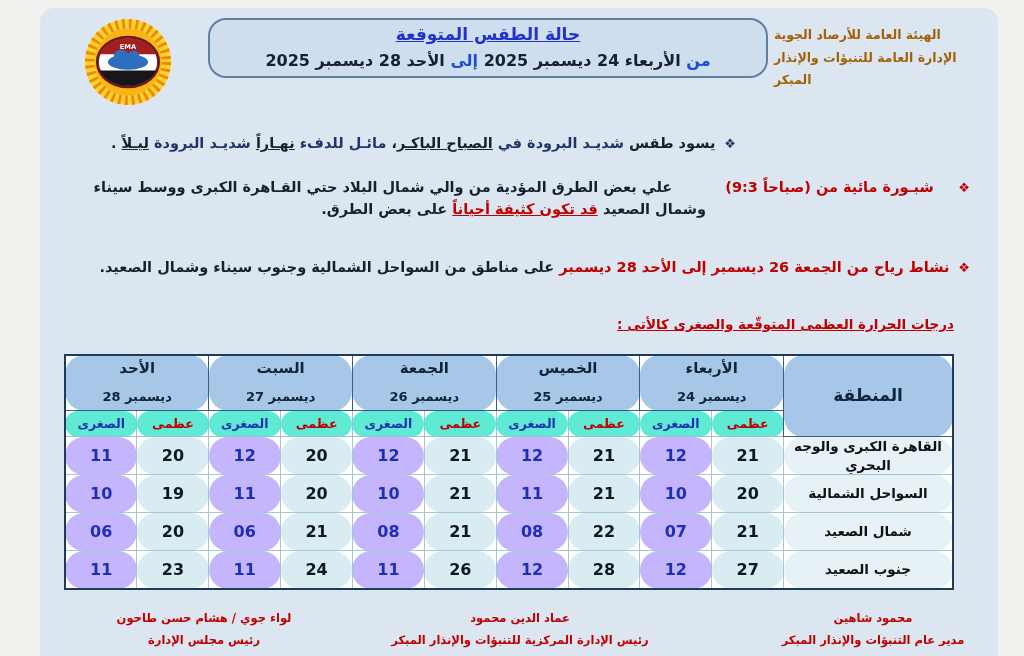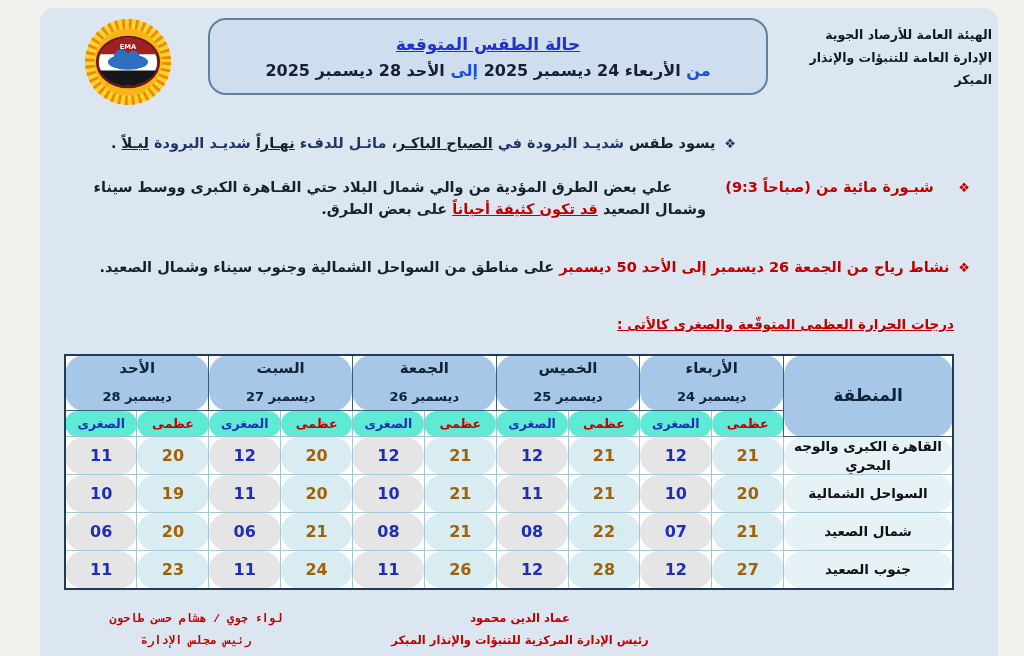--- a/index.html
+++ b/index.html
@@ -2,25 +2,25 @@
 <html lang="ar"><head>
 <meta charset="utf-8">
 <style>
   html,body{margin:0;padding:0;}
   .page{position:relative;width:1024px;height:656px;background:#f2f1ee;overflow:hidden;
         font-family:"DejaVu Sans",sans-serif;font-weight:bold;}
   .doc{position:absolute;left:40px;top:8px;right:26px;bottom:0;background:#dce6f1;
        border-radius:14px 14px 0 0;direction:rtl;}
 
   
-  .org{position:absolute;top:16px;right:6px;width:218px;text-align:right;
-       font-size:12.5px;line-height:1.8;color:#0f172a;}
-  .title-box{position:absolute;top:10px;left:168px;width:560px;height:77px;
+  .org{position:absolute;top:16px;right:6px;width:218px;text-align:left;
+       font-size:12.5px;line-height:1.8;color:#a16207;}
+  .title-box{position:absolute;top:10px;left:168px;width:560px;height:60px;
        background:#cfdeee;border:2px solid #61809e;border-radius:18px;
-       text-align:center;padding-top:14px;box-sizing:border-box;}
+       text-align:center;padding-top:4px;box-sizing:border-box;}
   .title-main{color:#2233cc;font-size:17px;text-decoration:underline;}
   .title-dates{margin-top:7px;font-size:16px;color:#17202e;}
   .blue{color:#1d4ed8;}
   .logo{position:absolute;top:10px;left:40px;}
 
   
   .bullet{display:flex;gap:9px;line-height:1.55;font-size:14.5px;color:#17202e;}
   .marker{flex:0 0 auto;font-size:13px;padding-top:2px;}
   .m-navy{color:#22356b;}
   .m-red{color:#c00000;}
@@ -42,29 +42,29 @@
   table.temps{border-collapse:collapse;width:890px;border:2px solid #1f3b57;background:#fff;}
   .temps th,.temps td{text-align:center;vertical-align:middle;border-radius:20px;}
   .day-row th{background:#a6c7e7;border:1px solid #3b5c7a;padding:3px 0 6px;color:#10243a;}
   .region-h{font-size:17px;}
   .day-name{font-size:15px;}
   .day-date{font-size:13px;direction:ltr;margin-top:12px;}
   .sub-row th{background:#5eead4;border:1px solid #9cc0d2;font-size:12.5px;padding:5px 0;}
   .max-h{color:#c00000;}
   .min-h{color:#1f2fb4;}
   .temps td{border:1px solid #a5c6d4;height:35px;font-size:16px;}
-  td.max{color:#a16207;background:#d9ecf2;}
-  td.min{color:#1f2fb4;background:#e5e5e5;}
+  td.max{color:#0f172a;background:#d9ecf2;}
+  td.min{color:#1f2fb4;background:#c4b5fd;}
   td.region{background:#e6f2f5;color:#111;font-size:13.5px;padding:0 6px;line-height:1.35;}
 
   
   .sig{position:absolute;top:600px;color:#c00000;font-size:11.5px;line-height:1.9;text-align:center;}
   .sig-right{right:10px;width:230px;}
   .sig-center{left:290px;width:380px;}
-  .sig-left{left:36px;width:240px;font-family:Liberation Mono, monospace;}
+  .sig-left{left:44px;width:240px;}
 </style>
 </head>
 <body>
 
 <div class="page">
   <div class="doc">
 
     <div class="org">
       <div>الهيئة العامة للأرصاد الجوية</div>
       <div>الإدارة العامة للتنبؤات والإنذار المبكر</div>
@@ -105,21 +105,21 @@
     <div class="bullet b2">
       <span class="marker m-red">❖</span>
       <div class="txt">
         <span class="red">شبـورة مائية من </span><span class="red ltr">(9:3 صباحاً)</span><span class="black"> علي بعض الطرق المؤدية من والي شمال البلاد حتي القـاهرة الكبرى ووسط سيناء وشمال الصعيد </span><span class="red u">قد تكون كثيفة أحياناً</span><span class="black"> على بعض الطرق.</span>
       </div>
     </div>
 
     <div class="bullet b3">
       <span class="marker m-red">❖</span>
       <div class="txt">
-        <span class="red">نشاط رياح من الجمعة 26 ديسمبر إلى الأحد 50 ديسمبر</span><span class="black"> على مناطق من السواحل الشمالية وجنوب سيناء وشمال الصعيد.</span>
+        <span class="red">نشاط رياح من الجمعة 26 ديسمبر إلى الأحد 28 ديسمبر</span><span class="black"> على مناطق من السواحل الشمالية وجنوب سيناء وشمال الصعيد.</span>
       </div>
     </div>
 
     <div class="heading">درجات الحرارة العظمى المتوقّعة والصغرى كالأتى :</div>
 
     <div class="tablewrap">
       <table class="temps">
         <colgroup>
           <col style="width:170px">
           <col span="10" style="width:72px">
@@ -209,20 +209,24 @@
           <td class="min">11</td>
           <td class="max">24</td>
           <td class="min">11</td>
           <td class="max">23</td>
           <td class="min">11</td>
         </tr>
       </tbody>
         </table>
     </div>
 
+    <div class="sig sig-right">
+      <div>محمود شاهين</div>
+      <div>مدير عام التنبؤات والإنذار المبكر</div>
+    </div>
     <div class="sig sig-center">
       <div>عماد الدين محمود</div>
       <div>رئيس الإدارة المركزية للتنبؤات والإنذار المبكر</div>
     </div>
     <div class="sig sig-left">
       <div>لواء جوي / هشام حسن طاحون</div>
       <div>رئيس مجلس الإدارة</div>
     </div>
 
   </div>

